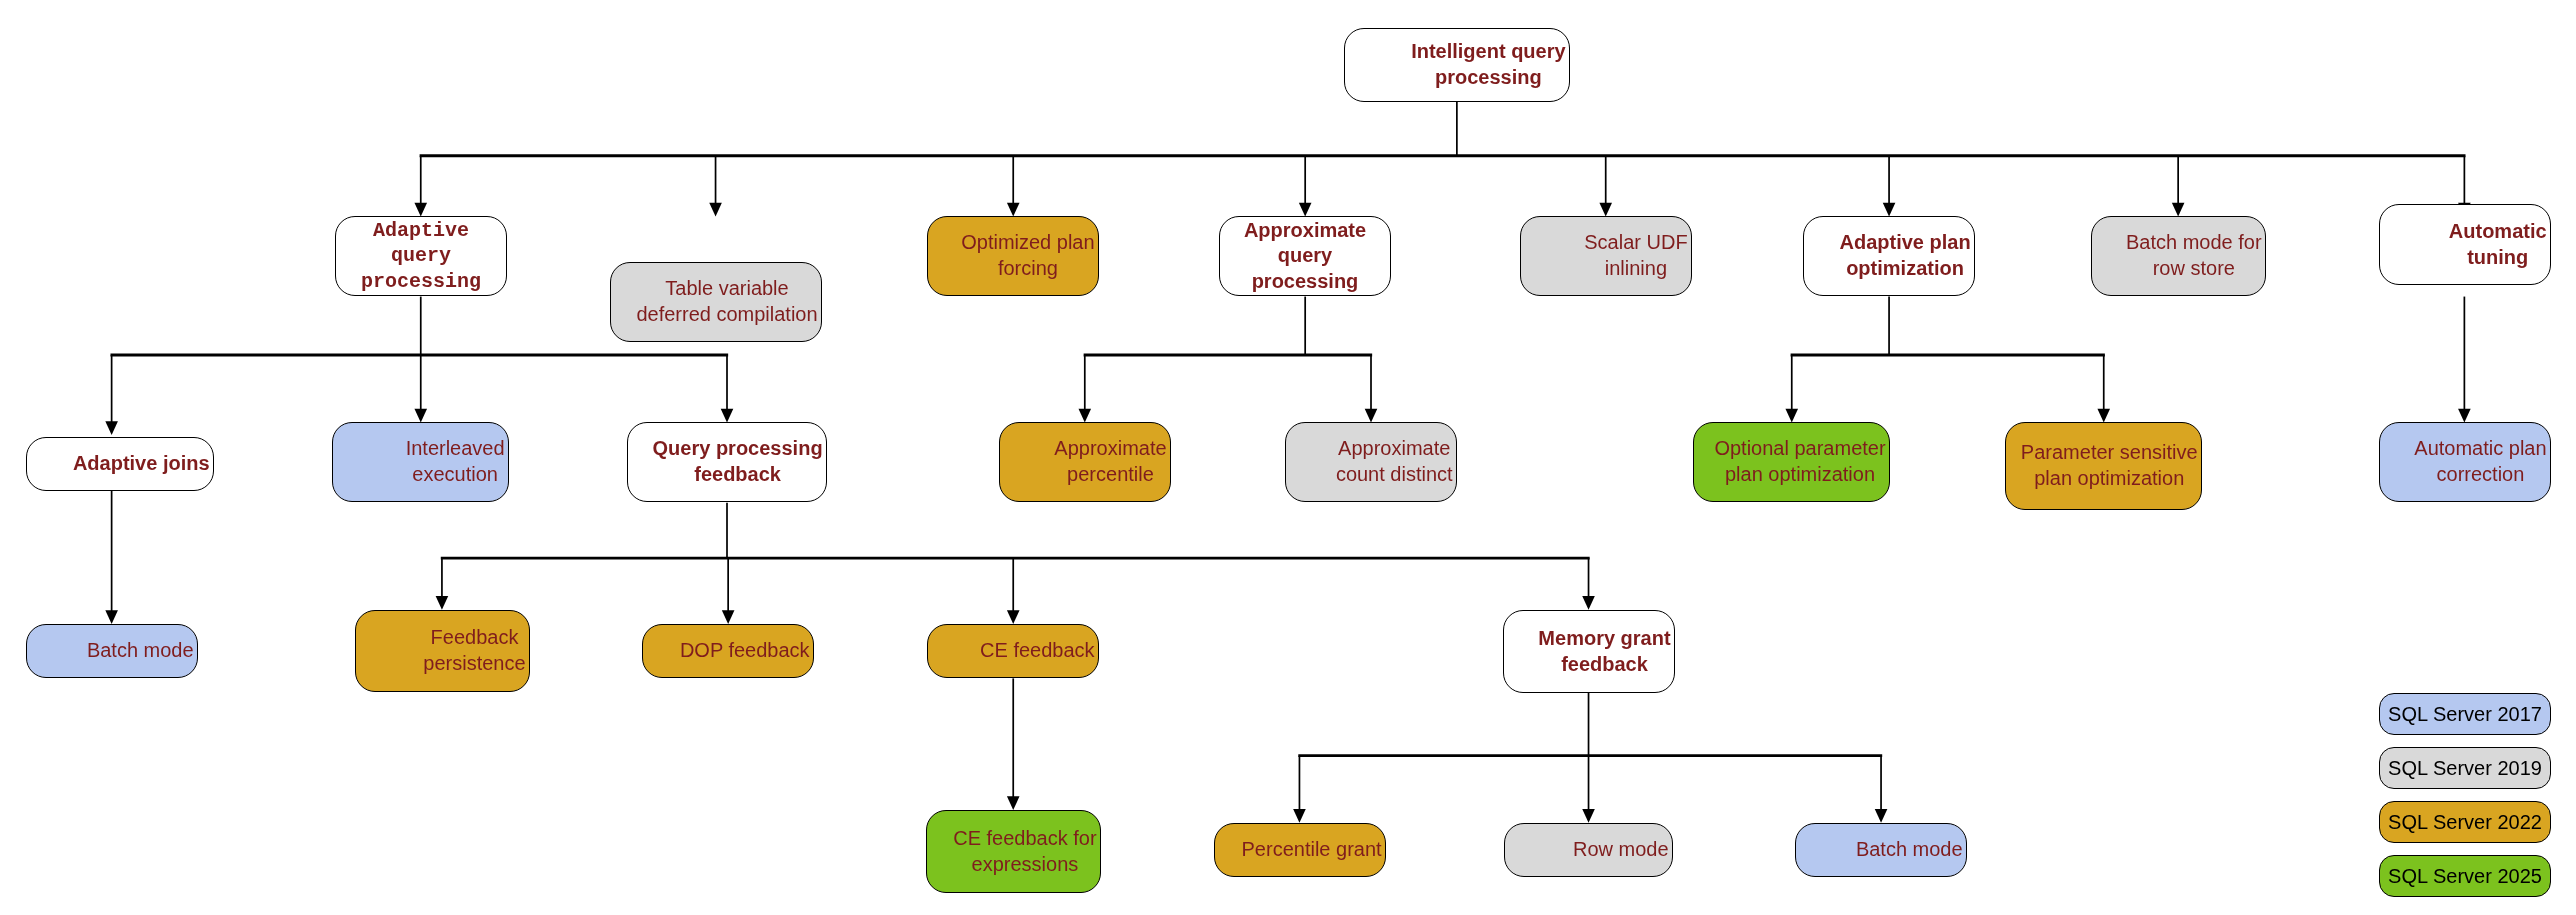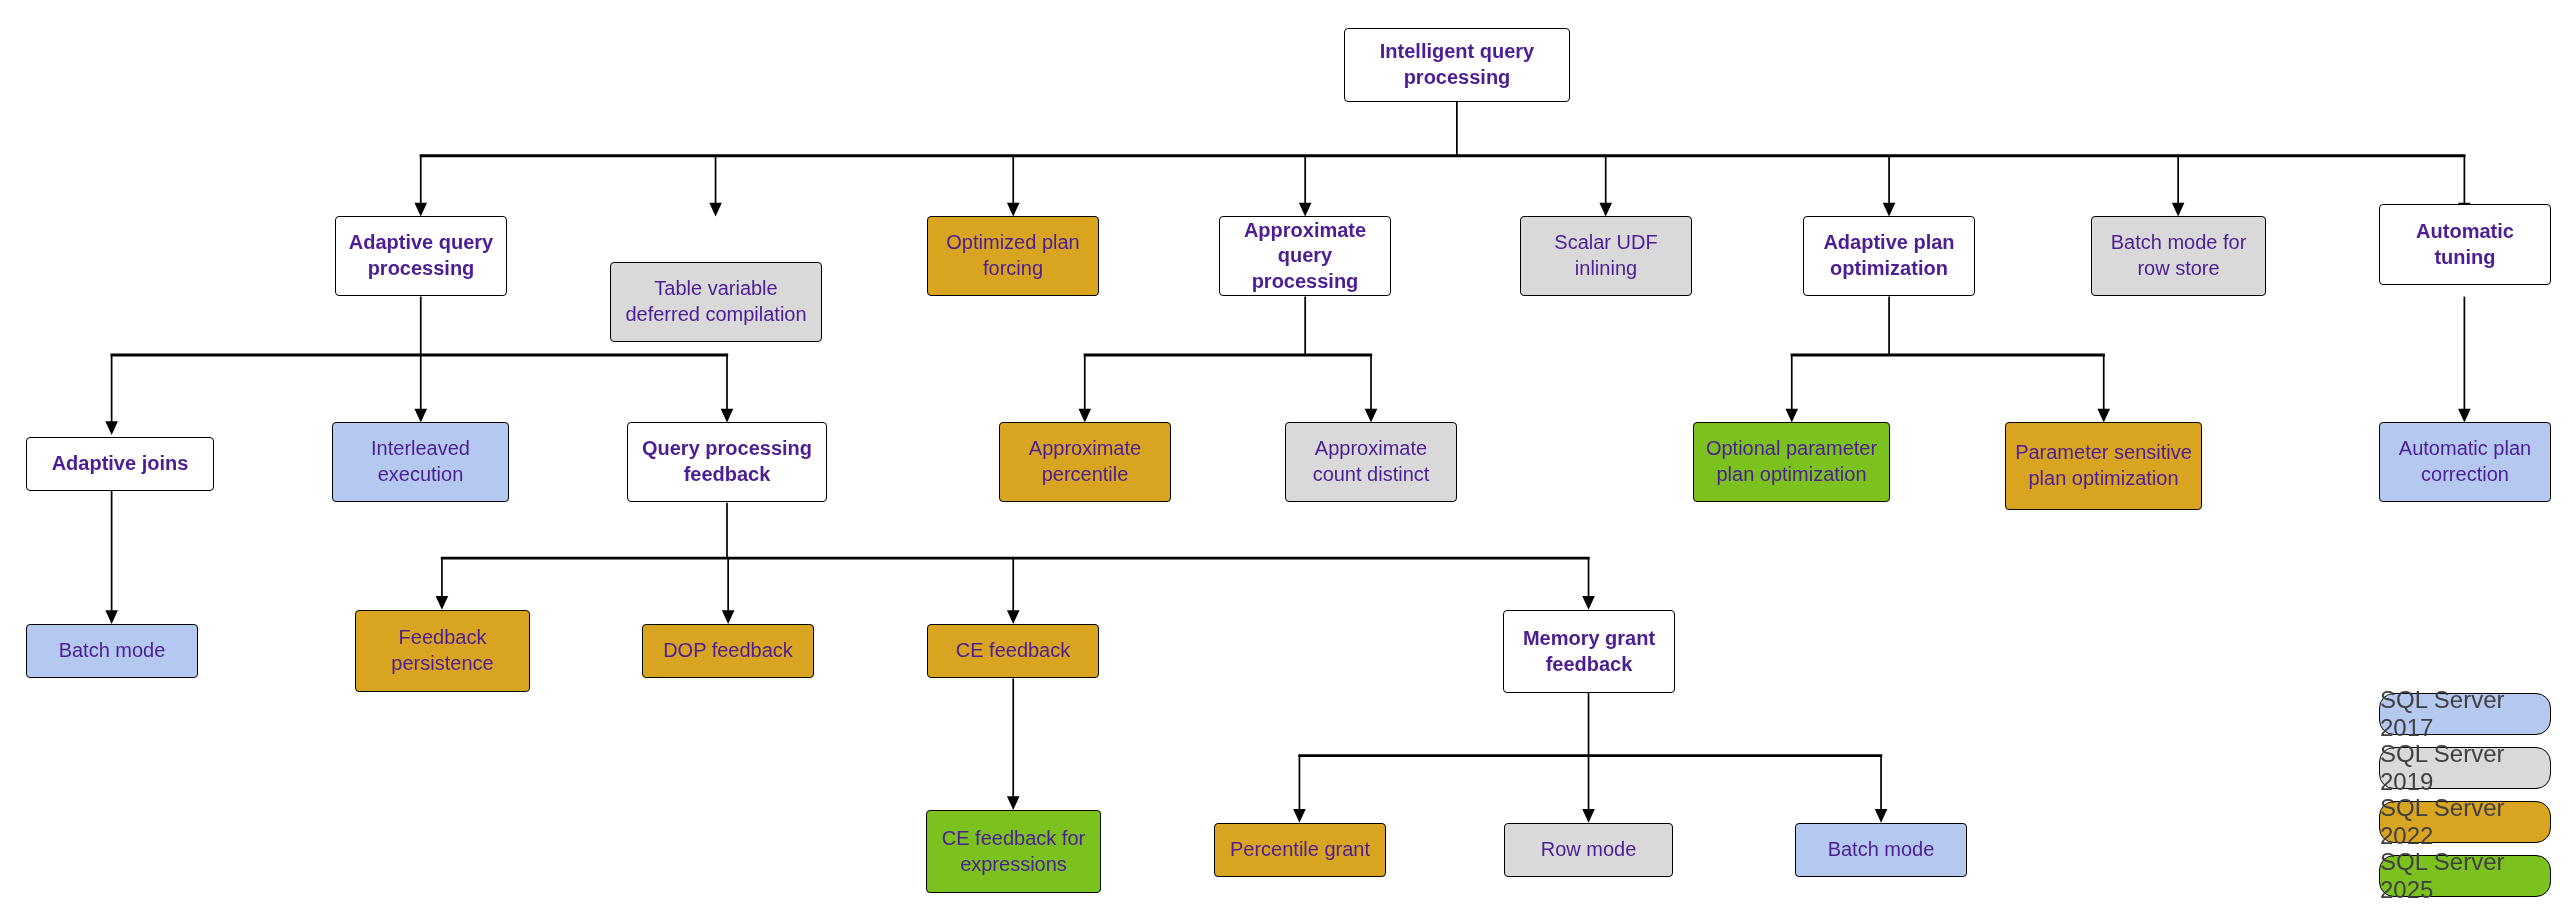--- a/index.html
+++ b/index.html
@@ -15,43 +15,43 @@
     background: #ffffff;
   }
   svg.edge-layer {
     position: absolute; left: 0; top: 0;
     width: 2576px; height: 916px;
   }
   .node {
     position: absolute;
     box-sizing: border-box;
     border: 1.7px solid #000000;
-    border-radius: 4px;
+    border-radius: 20px;
     display: flex;
     align-items: center;
-    justify-content: center;
+    justify-content: flex-end;
     text-align: center;
     white-space: pre-line;
     font-size: 20px;
     line-height: 1.28;
-    color: #4c1d95;
+    color: #7f1d1d;
     padding: 2.3px 3.4px;
     background: #ffffff;
   }
   .node.parent { font-weight: 700; }
   .legend-pill {
     position: absolute;
     box-sizing: border-box;
     border: 1.7px solid #000000;
     border-radius: 15px;
     display: flex;
     align-items: center;
     justify-content: center;
-    font-size: 24px;
-    color: #404040;
+    font-size: 20px;
+    color: #000000;
   }
 </style>
 </head>
 <body>
 
 <div class="canvas">
   <svg class="edge-layer" id="edge-layer" viewBox="0 0 4500 1600" xmlns="http://www.w3.org/2000/svg">
       <line x1="2545" y1="178" x2="2545" y2="272" stroke="#000000" stroke-width="3"></line>
       <line x1="733" y1="272" x2="4307" y2="272" stroke="#000000" stroke-width="5"></line>
       <line x1="735" y1="272" x2="735" y2="358" stroke="#000000" stroke-width="3"></line>
@@ -111,21 +111,21 @@
       <line x1="2270" y1="1320" x2="2270" y2="1417" stroke="#000000" stroke-width="3"></line>
       <polygon points="2259,1413 2281,1413 2270,1437" fill="#000000"></polygon>
       <line x1="2775" y1="1320" x2="2775" y2="1417" stroke="#000000" stroke-width="3"></line>
       <polygon points="2764,1413 2786,1413 2775,1437" fill="#000000"></polygon>
       <line x1="3286" y1="1320" x2="3286" y2="1417" stroke="#000000" stroke-width="3"></line>
       <polygon points="3275,1413 3297,1413 3286,1437" fill="#000000"></polygon>
     </svg>
   <div id="nodes-layer">
       <div class="node parent" style="left: 1344px; top: 27.5px; width: 226px; height: 74px; background: rgb(255, 255, 255);"><span>Intelligent query
 processing</span></div>
-      <div class="node parent" style="left: 335px; top: 216px; width: 172px; height: 80px; background: rgb(255, 255, 255);"><span>Adaptive query
+      <div class="node parent" style="left: 335px; top: 216px; width: 172px; height: 80px; background: rgb(255, 255, 255); font-family: Liberation Mono, monospace;"><span>Adaptive query
 processing</span></div>
       <div class="node" style="left: 610px; top: 216px; width: 212px; height: 80px; background: rgb(217, 217, 217); margin-top: 46px;"><span>Table variable
 deferred compilation</span></div>
       <div class="node" style="left: 927px; top: 216px; width: 172px; height: 80px; background: rgb(217, 165, 33);"><span>Optimized plan
 forcing</span></div>
       <div class="node parent" style="left: 1219px; top: 216px; width: 172px; height: 80px; background: rgb(255, 255, 255);"><span>Approximate
 query processing</span></div>
       <div class="node" style="left: 1520px; top: 216px; width: 172px; height: 80px; background: rgb(217, 217, 217);"><span>Scalar UDF
 inlining</span></div>
       <div class="node parent" style="left: 1803px; top: 216px; width: 172px; height: 80px; background: rgb(255, 255, 255);"><span>Adaptive plan

